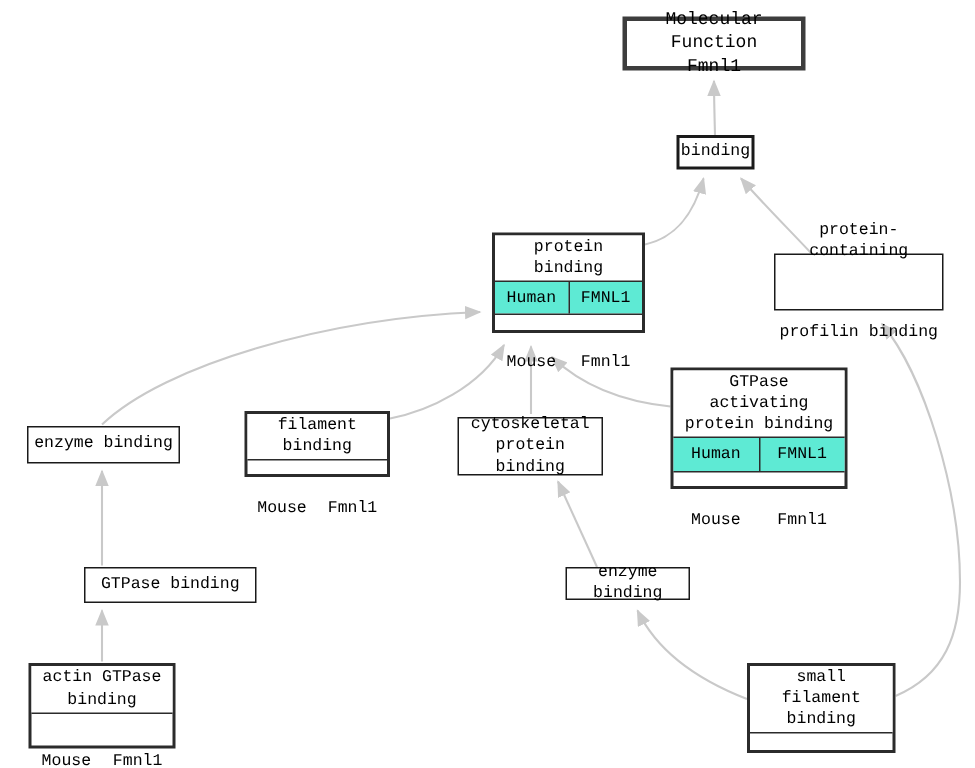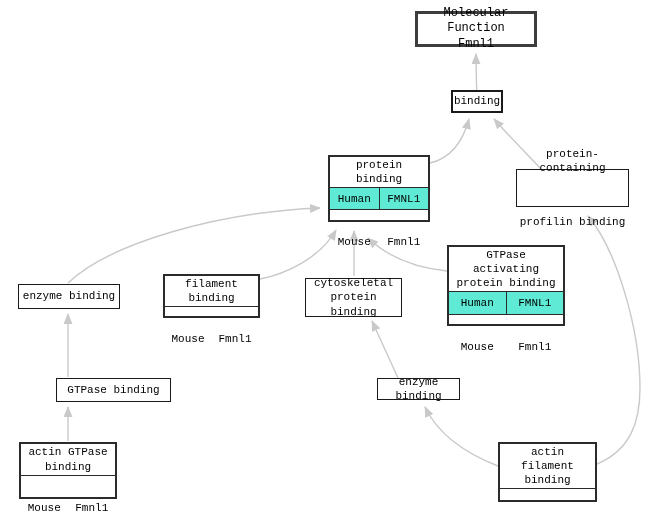--- a/index.html
+++ b/index.html
@@ -151,21 +151,21 @@
       <div class="lbl">binding</div>
     </div>
     <div class="row mouse">
       <div class="cell">Mouse</div>
       <div class="cell">Fmnl1</div>
     </div>
   </div>
 
   <div class="node tbl" style="left:498px; top:442px; width:99px; height:60px;">
     <div class="hdr">
-      <div class="lbl">actin filament</div>
+      <div class="lbl">small filament</div>
       <div class="lbl">binding</div>
     </div>
     <div class="row mouse" style="height:22px;">
       <div class="cell">Mouse</div>
       <div class="cell">Fmnl1</div>
     </div>
   </div>
 
 </div>
 

